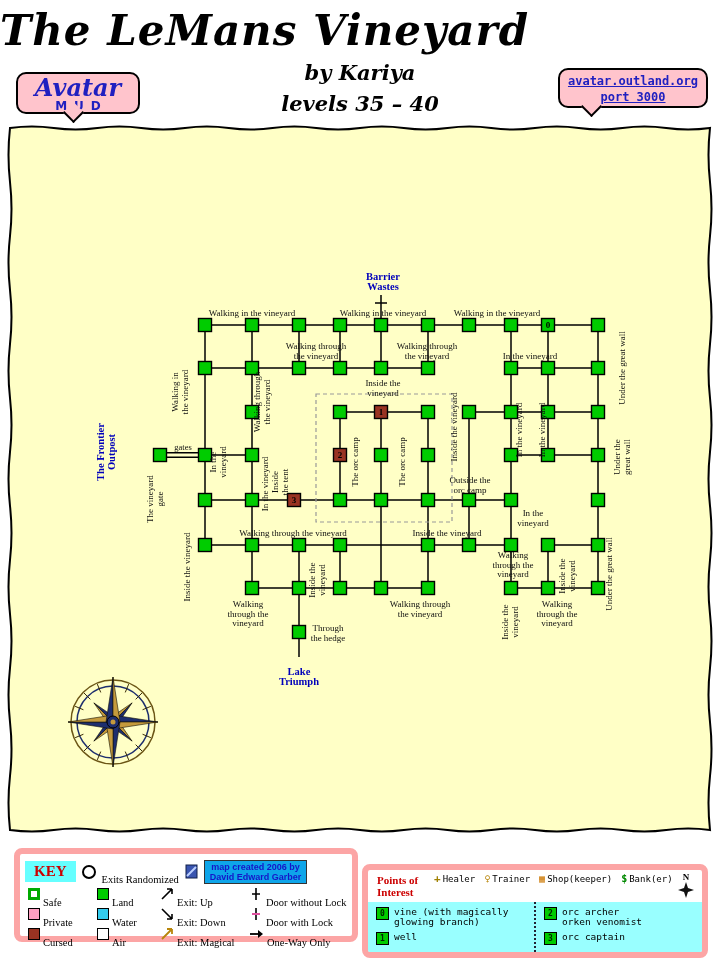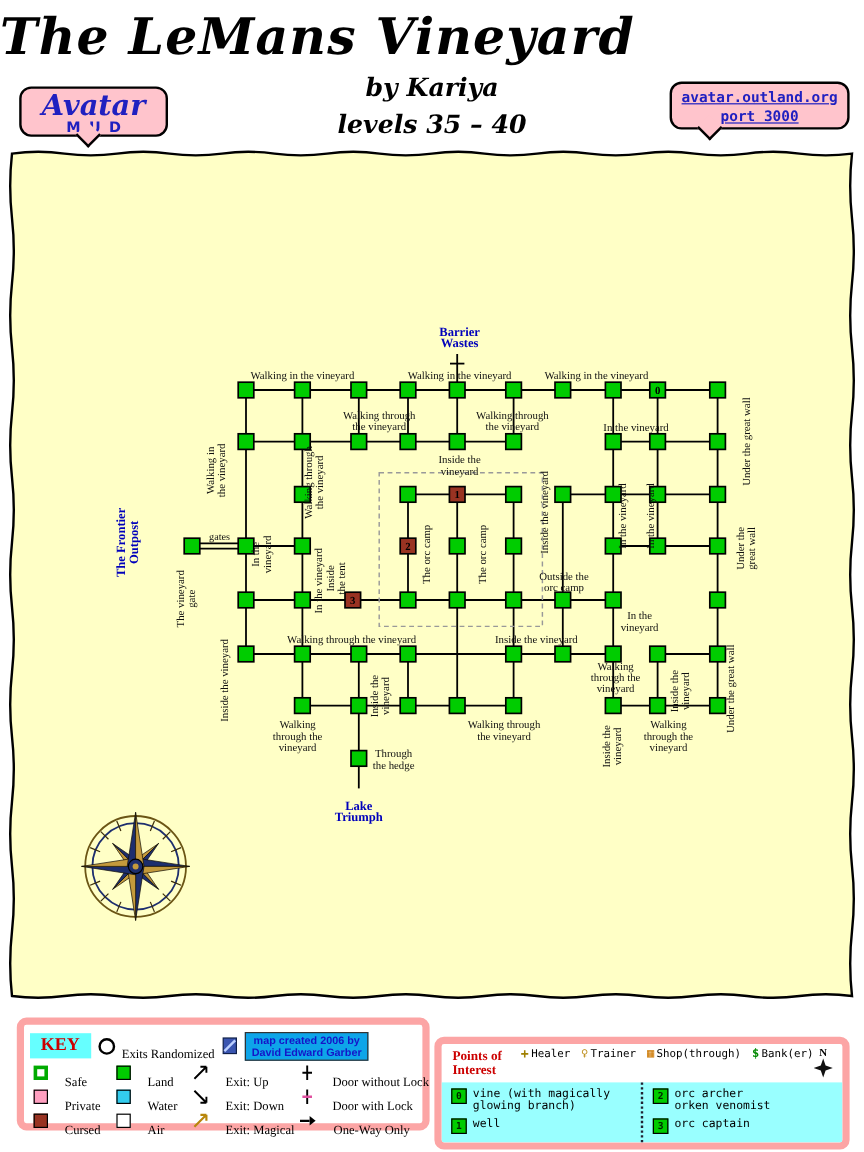--- a/index.html
+++ b/index.html
@@ -29,21 +29,21 @@
   .poi-panel{left:362px;top:848px;width:346px;height:94px;overflow:hidden;margin-top:16px;}
 
   .key-head{position:absolute;left:5px;top:4px;display:flex;align-items:center;gap:6px;}
   .key-chip{background:#66FFFF;color:#CC0000;font-family:"Liberation Serif",serif;font-weight:700;font-size:15px;padding:2px 9px;}
   .rand-icon{width:10px;height:10px;border:2px solid #000;border-radius:50%;background:#fff;flex:0 0 auto;}
   .klabel,.rand-label{font-size:10.5px;color:#000;white-space:nowrap;margin-top:16px;}
   .credit-chip{background:#0ea5e9;border:1px solid #333;color:#1515C8;font-family:"Liberation Sans",sans-serif;
        font-weight:700;font-size:9px;line-height:10px;text-align:center;padding:1px 5px;}
   .key-grid{position:absolute;left:8px;top:30px;display:grid;grid-auto-flow:column;
        grid-template-rows:repeat(3,20px);grid-template-columns:64px 58px 84px auto;column-gap:5px;align-items:center;}
-  .kcell{display:flex;align-items:center;gap:14px;}
+  .kcell{display:flex;align-items:center;gap:3px;}
   .sq{width:12px;height:12px;border:1px solid #000;box-sizing:border-box;flex:0 0 auto;}
   .sq-safe{border:3px solid #00AA00;background:#fff;}
   .sq-private{background:#FF9FC0;}
   .sq-cursed{background:#993322;}
   .sq-land{background:#00CC00;}
   .sq-water{background:#33CCEE;}
   .sq-air{background:#fff;}
   .kicon{flex:0 0 auto;display:block;}
 
   .poi-title{position:absolute;left:9px;top:4px;color:#CC0000;font-family:"Liberation Serif",serif;
@@ -366,21 +366,21 @@
         <span class="pitem">
             <span class="picon ic-healer">+</span>
             <span>Healer</span>
           </span>
         <span class="pitem">
             <span class="picon ic-trainer">♀</span>
             <span>Trainer</span>
           </span>
         <span class="pitem">
             <span class="picon ic-shop">▦</span>
-            <span>Shop(through)</span>
+            <span>Shop(keeper)</span>
           </span>
         <span class="pitem">
             <span class="picon ic-bank">$</span>
             <span>Bank(er)</span>
           </span>
       </div>
     </div>
     <svg class="minicompass" width="26" height="30" viewBox="0 0 26 30">
       <text x="13" y="9" text-anchor="middle" font-size="9" font-weight="700" font-family="Liberation Serif,serif" fill="#000">N</text>
       <path d="M13 11 L15 17 L21 19 L15 21 L13 27 L11 21 L5 19 L11 17 Z" fill="#111"></path>

